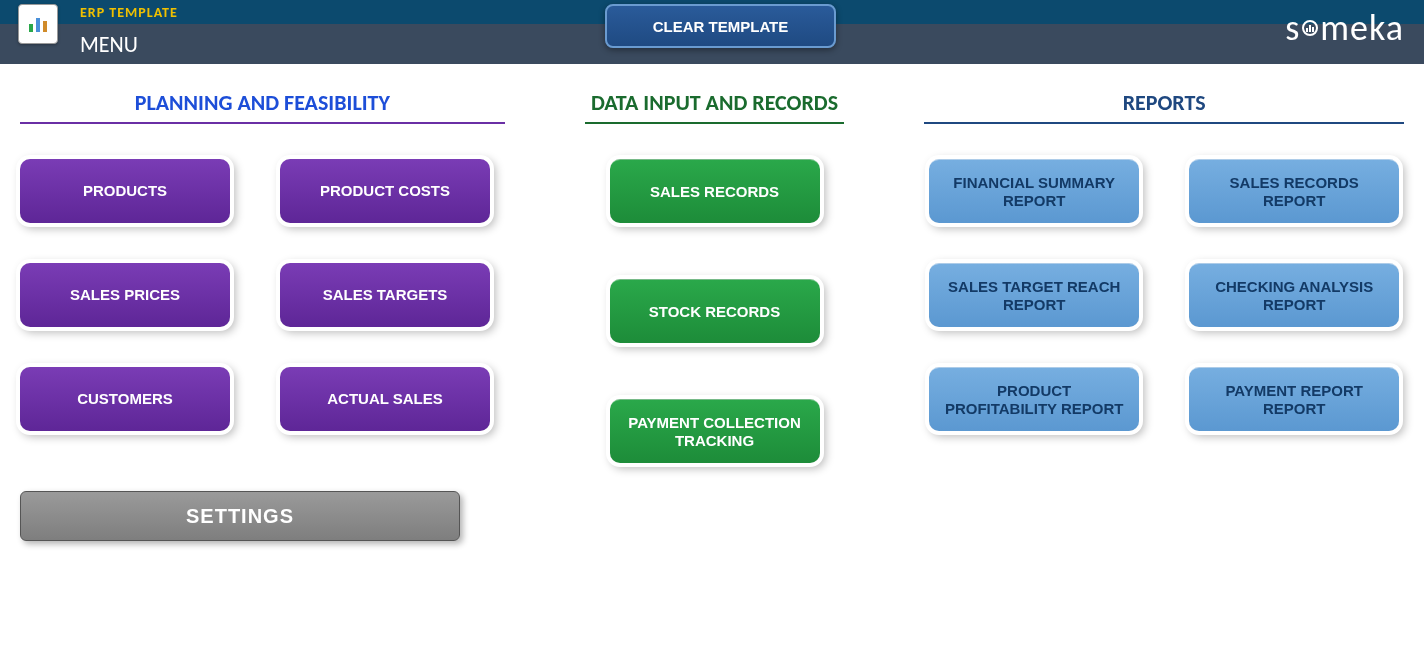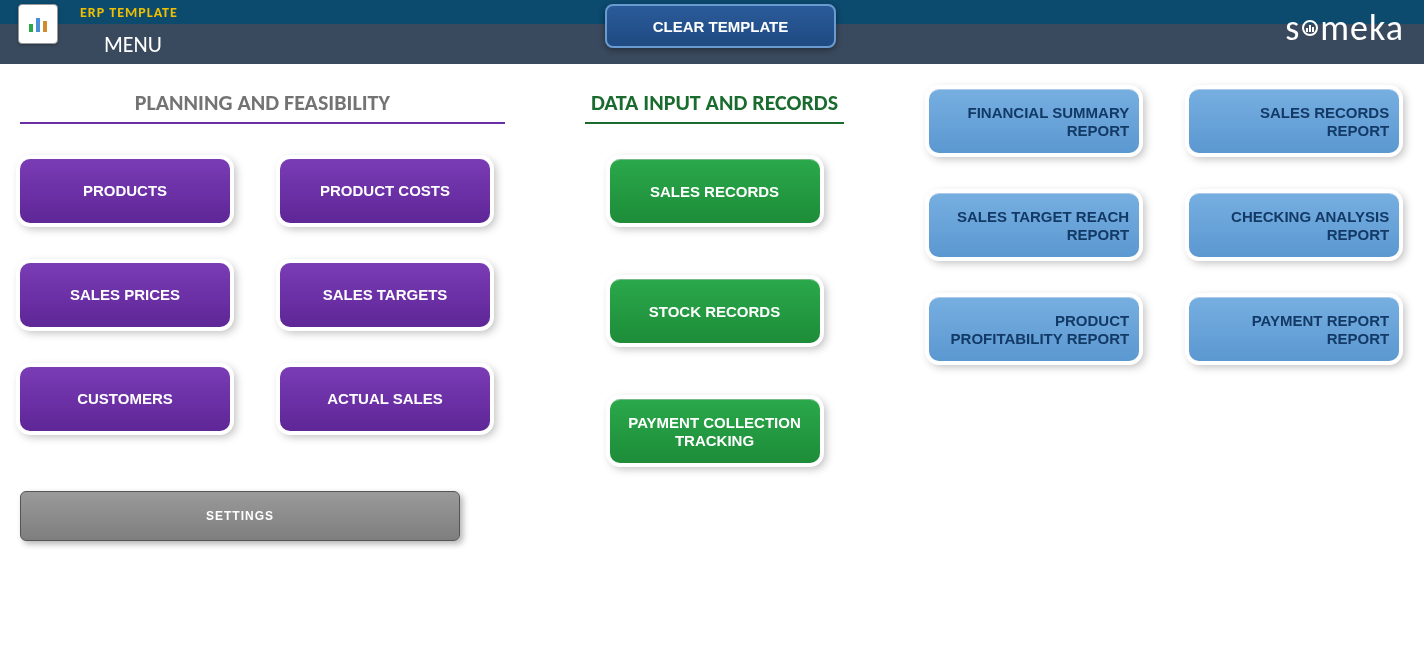--- a/index.html
+++ b/index.html
@@ -28,21 +28,20 @@
     height: 40px;
     display: flex;
     align-items: center;
     padding-left: 80px;
     position: relative;
   }
   .menubar-title {
     color: #fff;
     font-size: 22px;
     font-weight: 500;
-    margin-left: 24px;
   }
   .logo-icon {
     position: absolute;
     left: 18px;
     top: -20px;
     width: 40px;
     height: 40px;
     background: #fff;
     border: 1px solid #999;
     border-radius: 4px;
@@ -105,21 +104,21 @@
     flex-direction: column;
   }
   .section-title {
     font-size: 22px;
     font-weight: bold;
     text-align: center;
     padding-bottom: 6px;
     border-bottom: 2px solid;
     margin-bottom: 35px;
   }
-  .s-purple .section-title { color: #737373; border-color: #6a2fa5; }
+  .s-purple .section-title { color: #1d4ed8; border-color: #6a2fa5; }
   .s-green  .section-title { color: #1a6b2e; border-color: #1a6b2e; }
   .s-blue   .section-title { color: #1f4880; border-color: #1f4880; }
 
   .s-purple { width: 485px; }
   .s-green  { width: 260px; }
   .s-blue   { width: 480px; }
 
   .btn-grid {
     display: grid;
     gap: 56px 40px;
@@ -140,33 +139,33 @@
     text-align: center;
     padding: 0 10px;
     cursor: pointer;
     border: none;
     position: relative;
     box-shadow: 0 0 0 4px #fff, 3px 3px 8px 3px rgba(0,0,0,0.25);
     line-height: 1.2;
   }
   .purple-tile { background: linear-gradient(#7a3cb5, #5e2697); }
   .green-tile  { background: linear-gradient(#2aa84a, #1d8c39); border-top: 1px solid rgba(255,255,255,0.4);}
-  .blue-tile   { background: linear-gradient(#76aee0, #5b98d1); color: #0d3a6a; border-top: 1px solid rgba(255,255,255,0.5); text-align: right;}
+  .blue-tile   { background: linear-gradient(#76aee0, #5b98d1); color: #0d3a6a; border-top: 1px solid rgba(255,255,255,0.5);}
   .blue-tile   { color: #133a66; }
 
   .settings-btn {
     margin-top: 60px;
     width: 440px;
     height: 50px;
     background: linear-gradient(#9a9a9a, #7e7e7e);
     border: 1px solid #555;
     border-radius: 6px;
     color: #fff;
     font-weight: bold;
-    font-size: 12px;
+    font-size: 20px;
     letter-spacing: 1px;
     cursor: pointer;
     box-shadow: 3px 3px 6px rgba(0,0,0,0.3);
   }
 </style>
 </head>
 <body>
 
 <div class="topbar">
   <span class="topbar-title">ERP TEMPLATE</span>
@@ -211,20 +210,21 @@
   <div class="section s-green">
     <div class="section-title">DATA INPUT AND RECORDS</div>
     <div class="btn-grid">
       <button class="tile green-tile">SALES RECORDS</button>
       <button class="tile green-tile">STOCK RECORDS</button>
       <button class="tile green-tile">PAYMENT COLLECTION TRACKING</button>
     </div>
   </div>
 
   <div class="section s-blue">
+    <div class="section-title">REPORTS</div>
     <div class="btn-grid">
       <button class="tile blue-tile">FINANCIAL SUMMARY REPORT</button>
       <button class="tile blue-tile">SALES RECORDS REPORT</button>
       <button class="tile blue-tile">SALES TARGET REACH REPORT</button>
       <button class="tile blue-tile">CHECKING ANALYSIS REPORT</button>
       <button class="tile blue-tile">PRODUCT PROFITABILITY REPORT</button>
       <button class="tile blue-tile">PAYMENT REPORT REPORT</button>
     </div>
   </div>
 

